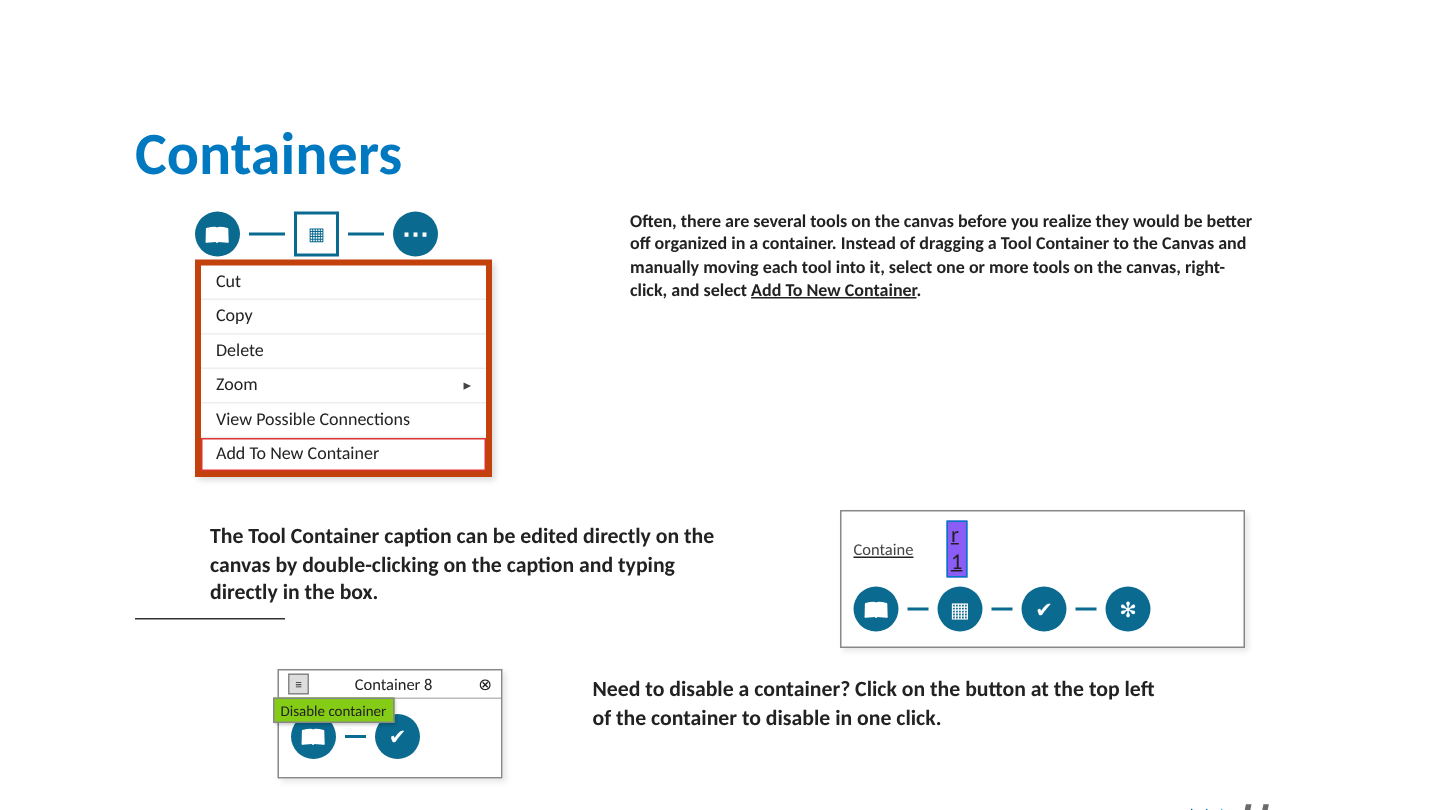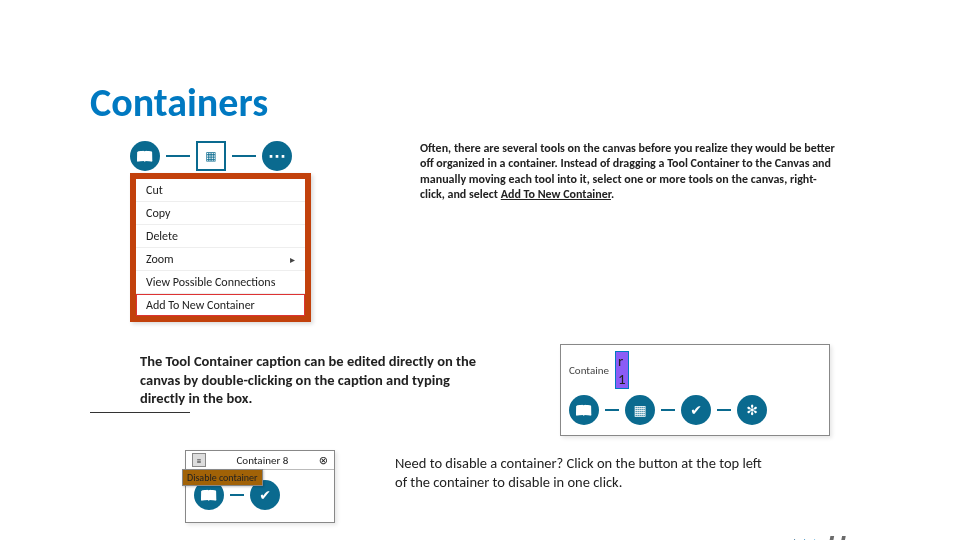--- a/index.html
+++ b/index.html
@@ -11,40 +11,40 @@
   .canvas-row { display:flex; align-items:center; gap:6px; margin-bottom:2px; margin-left:40px;}
   .tool-circle { width:30px; height:30px; border-radius:50%; background:#0a6a8f; display:flex; align-items:center; justify-content:center; }
   .tool-circle.book::after{content:"📖"; font-size:14px; filter:grayscale(1) brightness(5);}
   .tool-circle.grid::after{content:"▦"; color:#fff; font-size:14px;}
   .tool-circle.dots::after{content:"⋯"; color:#fff; font-size:18px; font-weight:bold;}
   .tool-circle.check::after{content:"✔"; color:#fff; font-size:14px;}
   .tool-circle.gear::after{content:"✻"; color:#fff; font-size:14px;}
   .tool-square { width:30px; height:30px; border:2px solid #0a6a8f; display:flex; align-items:center; justify-content:center; color:#0a6a8f; font-size:12px;}
   .wire { height:2px; background:#0a6a8f; flex:0 0 24px; }
   .wire.short{flex:0 0 14px;}
-  .context-menu { background:#fff; border:6px solid #c2410c; box-shadow:2px 2px 4px rgba(0,0,0,.15); font-size:12px; width:181px; margin-left:40px;}
+  .context-menu { background:#fff; border:4px solid #c2410c; box-shadow:2px 2px 4px rgba(0,0,0,.15); font-size:12px; width:198px; margin-left:40px;}
   .context-menu .mi { padding:4px 10px; border-bottom:1px solid #eee; cursor:pointer; display:flex; justify-content:space-between;}
   .context-menu .mi:last-child{border-bottom:none;}
   .context-menu .mi.hl{ border:1.5px solid #d33; padding:3px 9px;}
   .para1 { font-size:12px; font-weight:700; line-height:1.28; max-width:420px; }
   .para1 .u{text-decoration:underline;}
   .section2 { display:flex; gap:80px; align-items:flex-start; margin-top:22px;}
   .para2 { font-size:14.5px; font-weight:600; line-height:1.28; max-width:340px; margin-left:50px; margin-top:8px;}
   .container-edit { width:270px; border:1px solid #888; padding:6px 8px 10px 8px; box-shadow:2px 2px 4px rgba(0,0,0,.1);}
-  .cap-row{display:flex; align-items:center; gap:6px; margin-bottom:6px;}
+  .cap-row{display:flex; align-items:center; gap:22px; margin-bottom:6px;text-decoration:underline;}
   .cap-label{font-size:11px; color:#444;}
   .cap-input{font-size:15px; border:1px solid #0079c1; padding:0 2px; background:#8b5cf6; width:14px;}
   .tools-row { display:flex; align-items:center; gap:6px;}
   .section3 { display:flex; gap:60px; align-items:flex-start; margin-top:14px;}
   .disable-block { width:150px; margin-left:95px; border:1px solid #888; box-shadow:2px 2px 4px rgba(0,0,0,.1); position:relative;}
   .c-top{display:flex; justify-content:space-between; align-items:center; padding:2px 6px; border-bottom:1px solid #bbb; font-size:11px;}
   .mini-btn{width:14px; height:14px; border:1px solid #888; background:#ddd; display:inline-flex; align-items:center; justify-content:center; font-size:9px;}
-  .tooltip{position:absolute; left:-4px; top:18px; background:#a16207; border:1px solid #888; font-size:10px; padding:1px 4px; white-space:nowrap; box-shadow:1px 1px 2px rgba(0,0,0,.2);}
+  .tooltip{position:absolute; left:-4px; top:18px; background:#84cc16; border:1px solid #888; font-size:10px; padding:1px 4px; white-space:nowrap; box-shadow:1px 1px 2px rgba(0,0,0,.2);}
   .c-body{display:flex; align-items:center; gap:6px; padding:10px 8px 12px 8px;}
-  .para3{ font-size:14.5px; font-weight:400; line-height:1.28; max-width:380px; margin-top:4px;}
+  .para3{ font-size:14.5px; font-weight:700; line-height:1.28; max-width:380px; margin-top:4px;}
   .logo { position:absolute; right:38px; bottom:12px; text-align:center;}
   .logo .brand{font-family:Arial; font-size:26px; font-weight:700; font-style:italic; color:#6b6b6b; display:flex; align-items:center; gap:4px; justify-content:flex-end;}
   .logo .tag{font-size:10px; color:#888; letter-spacing:.5px;}
   .chev{display:flex; gap:1px;}
   .chev span{display:block; width:0;height:0; border-top:7px solid transparent; border-bottom:7px solid transparent; border-left:9px solid #0079c1;}
   .chev span:nth-child(1){border-left-color:#004b7a;}
   .chev span:nth-child(2){border-left-color:#0071b3;}
   .chev span:nth-child(3){border-left-color:#4fa9d9;}
   .sub-arrow::after{content:"▸"; font-size:10px; color:#444;}
   .pointer-line{position:absolute; left:90px; top:366px; width:100px; height:1px; background:#333;}

